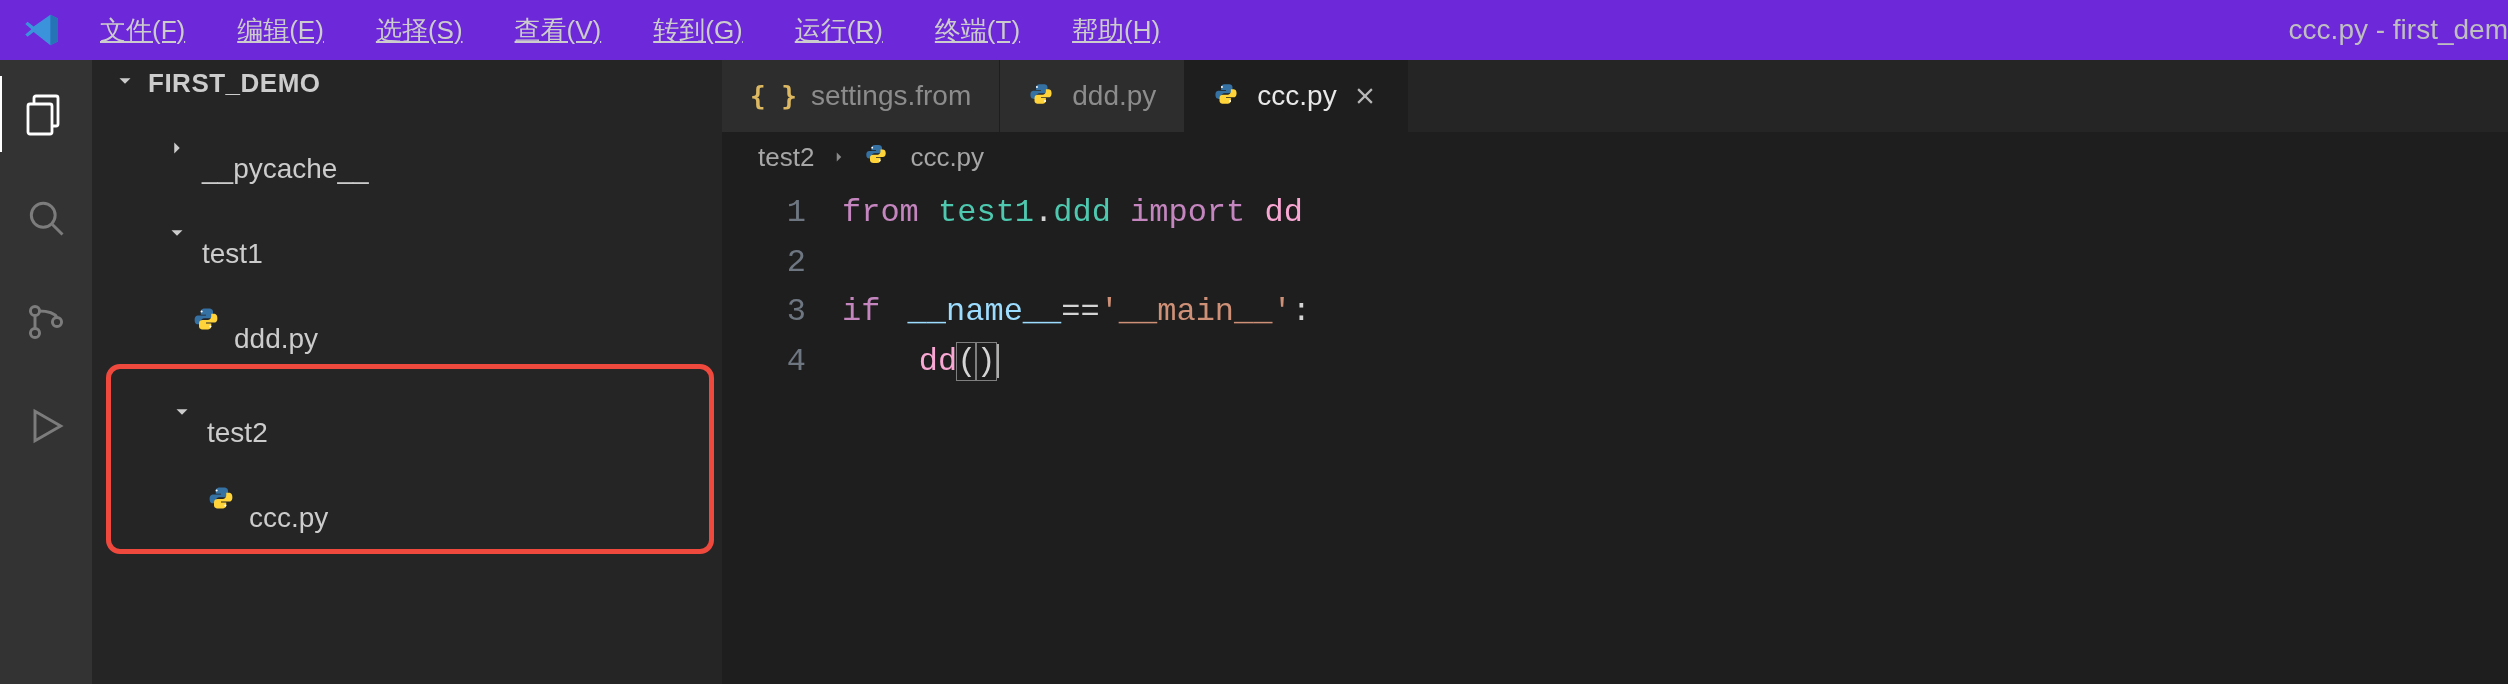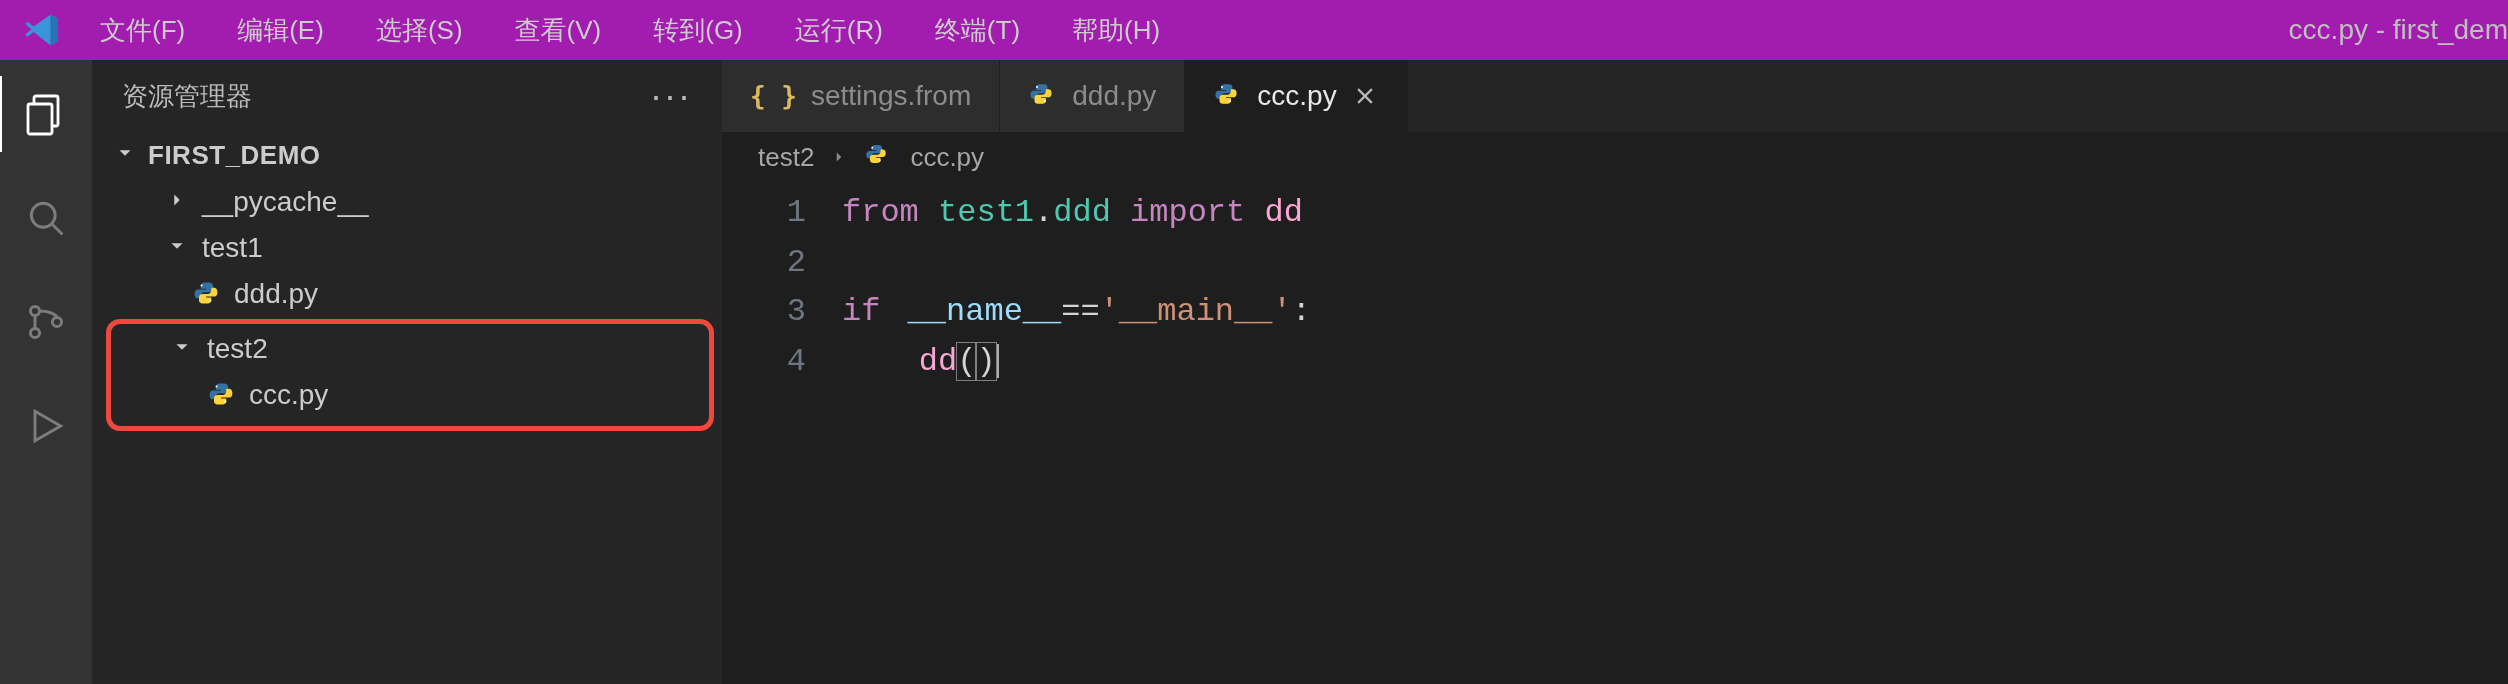--- a/index.html
+++ b/index.html
@@ -9,26 +9,27 @@
     height: 684px;
     background: #1e1e1e;
     font-family: "Microsoft YaHei", "Segoe UI", sans-serif;
     color: #cccccc;
     overflow: hidden;
   }
 
   
   .titlebar {
     height: 60px;
-    background: #a21caf;
+    background: #6d28d9;
     display: flex;
     align-items: center;
     padding: 4px 10px;
     font-size: 26px;
     position: relative;
+    text-decoration: underline;
   }
   .app-icon {
     width: 44px;
     height: 44px;
     margin-right: 30px;
     margin-left: 10px;
     display: flex;
     align-items: center;
     justify-content: center;
   }
@@ -132,21 +133,21 @@
     align-items: center;
     gap: 12px;
     padding: 7px 0;
     cursor: pointer;
   }
   .tree-caret {
     width: 26px;
     text-align: center;
     color: #cccccc;
   }
-  .tree-label { flex: 0 0 auto; }
+  .tree-label { flex: 0 0 auto; margin-top: 39px; }
   .tree-item.depth1 { padding-left: 72px; }
   .tree-item.depth2 { padding-left: 100px; }
   .tree-item.depth3 { padding-left: 110px; }
 
   .highlight-box {
     border: 5px solid #ef493d;
     border-radius: 14px;
     margin: 2px 8px 0 14px;
     padding: 2px 0 8px 0;
   }
@@ -296,24 +297,20 @@
       </svg>
     </div>
     <div class="activity-item">
       <svg viewBox="0 0 24 24" width="44" height="44" fill="none" stroke="currentColor" stroke-width="1.6">
         <polygon points="6,4 20,12 6,20"></polygon>
       </svg>
     </div>
   </div>
 
   <div class="sidebar">
-    <div class="sidebar-header">
-      <span>资源管理器</span>
-      <span class="more">···</span>
-    </div>
 
     <div class="tree">
       <div class="tree-root">
         <span class="tree-caret">
           <svg viewBox="0 0 16 16" width="22" height="22" fill="currentColor">
               <path d="M4 6 l4 4 4-4z"></path>
             </svg>
         </span>
         <span>FIRST_DEMO</span>
       </div>

